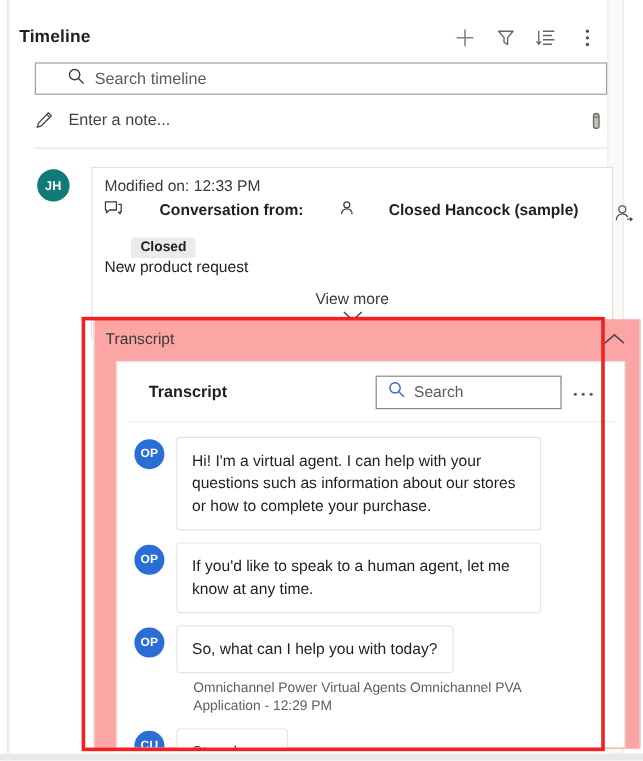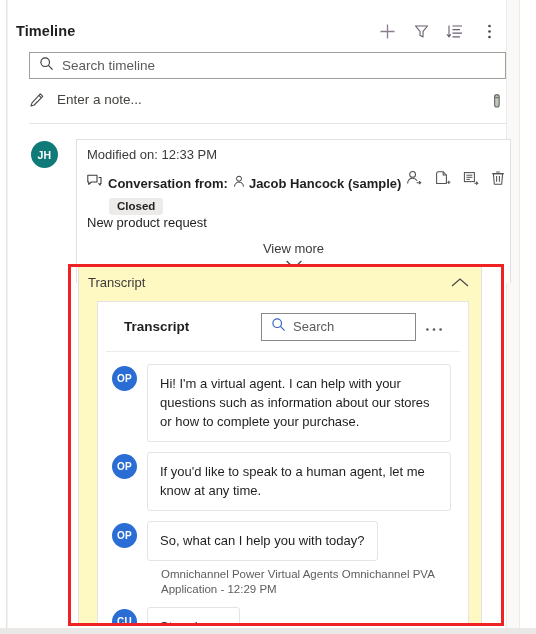--- a/index.html
+++ b/index.html
@@ -91,21 +91,21 @@
   
   .search-row {
     position: absolute;
     left: 21px; top: 52px;
     width: 477px; height: 27px;
     border: 1px solid #a19f9d;
     box-sizing: border-box;
     background: #ffffff;
     display: flex;
     align-items: center;
-    padding-left: 9px;
+    padding-left: 26px;
   }
   .search-row .mag { margin-right: 8px; display:block; }
   .search-ph {
     font-size: 13.5px;
     color: #5d5b59;
   }
 
   
   .note-row {
     position: absolute;
@@ -148,23 +148,24 @@
     background: #ffffff;
     padding: 7px 10px 0 10px;
   }
   .modified-line {
     font-size: 13px;
     color: #3b3a39;
     margin-bottom: 5px;
   }
   .conv-line {
     display: flex;
-    align-items: flex-end;
+    align-items: flex-start;
     font-size: 13px;
     color: #201f1e;
+    gap: 25px;
   }
   .conv-icon { margin-right: 6px; display:block; flex: none; }
   .conv-label { font-weight: bold; white-space: nowrap; }
   .person-icon { margin: 0 4px 0 5px; display:block; flex:none; }
   .conv-person { font-weight: bold; white-space: nowrap; }
   .conv-actions {
     margin-left: auto;
     display: flex;
     align-items: center;
     gap: 2px;
@@ -210,22 +211,22 @@
     border: 3px solid #ee2222;
     box-sizing: border-box;
     pointer-events: none;
     z-index: 30;
   }
 
   
   .transcript-sec {
     position: absolute;
     left: 70px; top: 266px;
-    width: 404px; height: 358px;
-    background: #fef9c3;
+    width: 456px; height: 358px;
+    background: #fca5a5;
     border-left: 1px solid #e3e1df;
     border-right: 1px solid #e3e1df;
     box-sizing: border-box;
     overflow: hidden;
   }
   .ts-head {
     display: flex;
     align-items: center;
     height: 33px;
     padding: 0 11px 0 9px;
@@ -411,21 +412,21 @@
             <path d="M11.6 3.4 L14 3.4 L14 9.4 L13.2 9.4 L13.2 11.2 L11.4 9.4" stroke="#3b3a39" stroke-width="1.05" fill="none" stroke-linejoin="round"></path>
           </svg>
         </span>
         <span class="conv-label">Conversation from:</span>
         <span class="person-icon">
           <svg width="12" height="13" viewBox="0 0 12 13">
             <circle cx="6" cy="3.7" r="2.5" stroke="#3b3a39" stroke-width="1" fill="none"></circle>
             <path d="M1.6 11.6 C1.6 8.6 3.7 7.1 6 7.1 C8.3 7.1 10.4 8.6 10.4 11.6" stroke="#3b3a39" stroke-width="1" fill="none"></path>
           </svg>
         </span>
-        <span class="conv-person">Jacob Hancock (sample)</span>
+        <span class="conv-person">Closed Hancock (sample)</span>
 
         <span class="conv-actions">
           <span class="act-btn">
             <span>
               <svg width="17" height="16" viewBox="0 0 17 16">
                 <circle cx="6.6" cy="4.4" r="2.9" stroke="#53514f" stroke-width="1.05" fill="none"></circle>
                 <path d="M1.6 13.6 C1.6 10.1 3.9 8.3 6.6 8.3 C8.5 8.3 10.2 9.2 11.1 10.8" stroke="#53514f" stroke-width="1.05" fill="none"></path>
                 <path d="M10.6 12.7 L14.6 12.7 M13.1 11.2 L14.8 12.7 L13.1 14.2" stroke="#53514f" stroke-width="1.05" fill="none"></path>
               </svg>
             </span>

